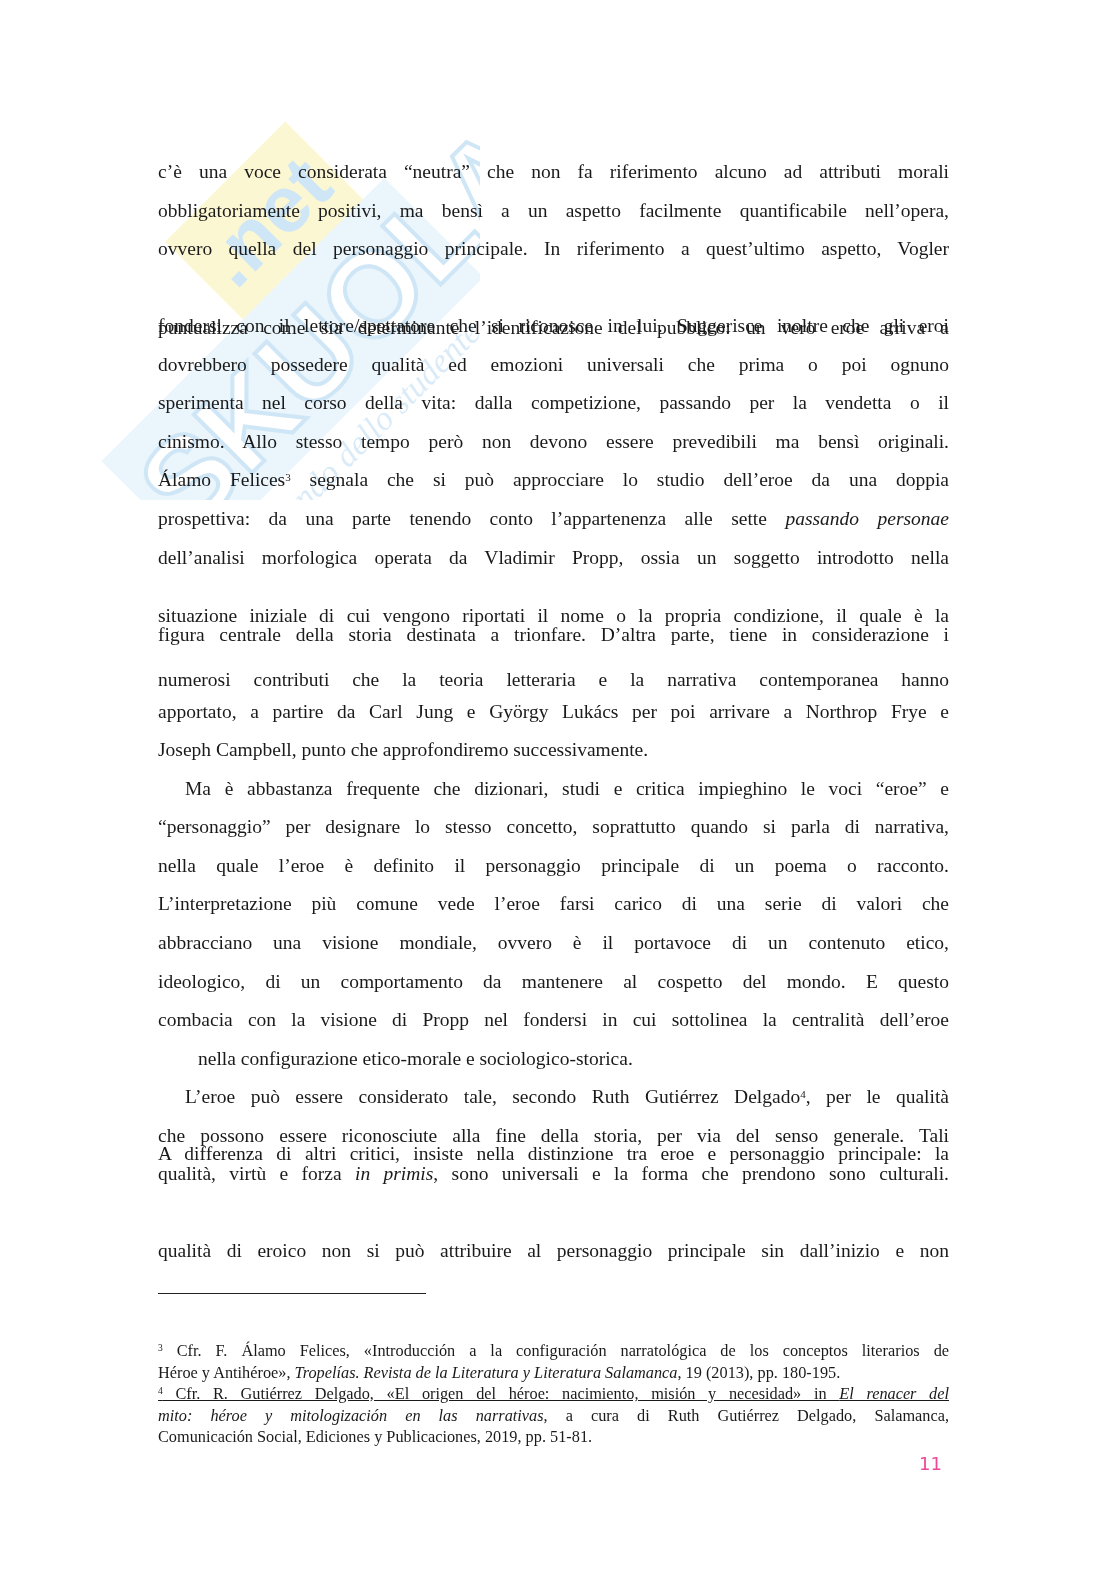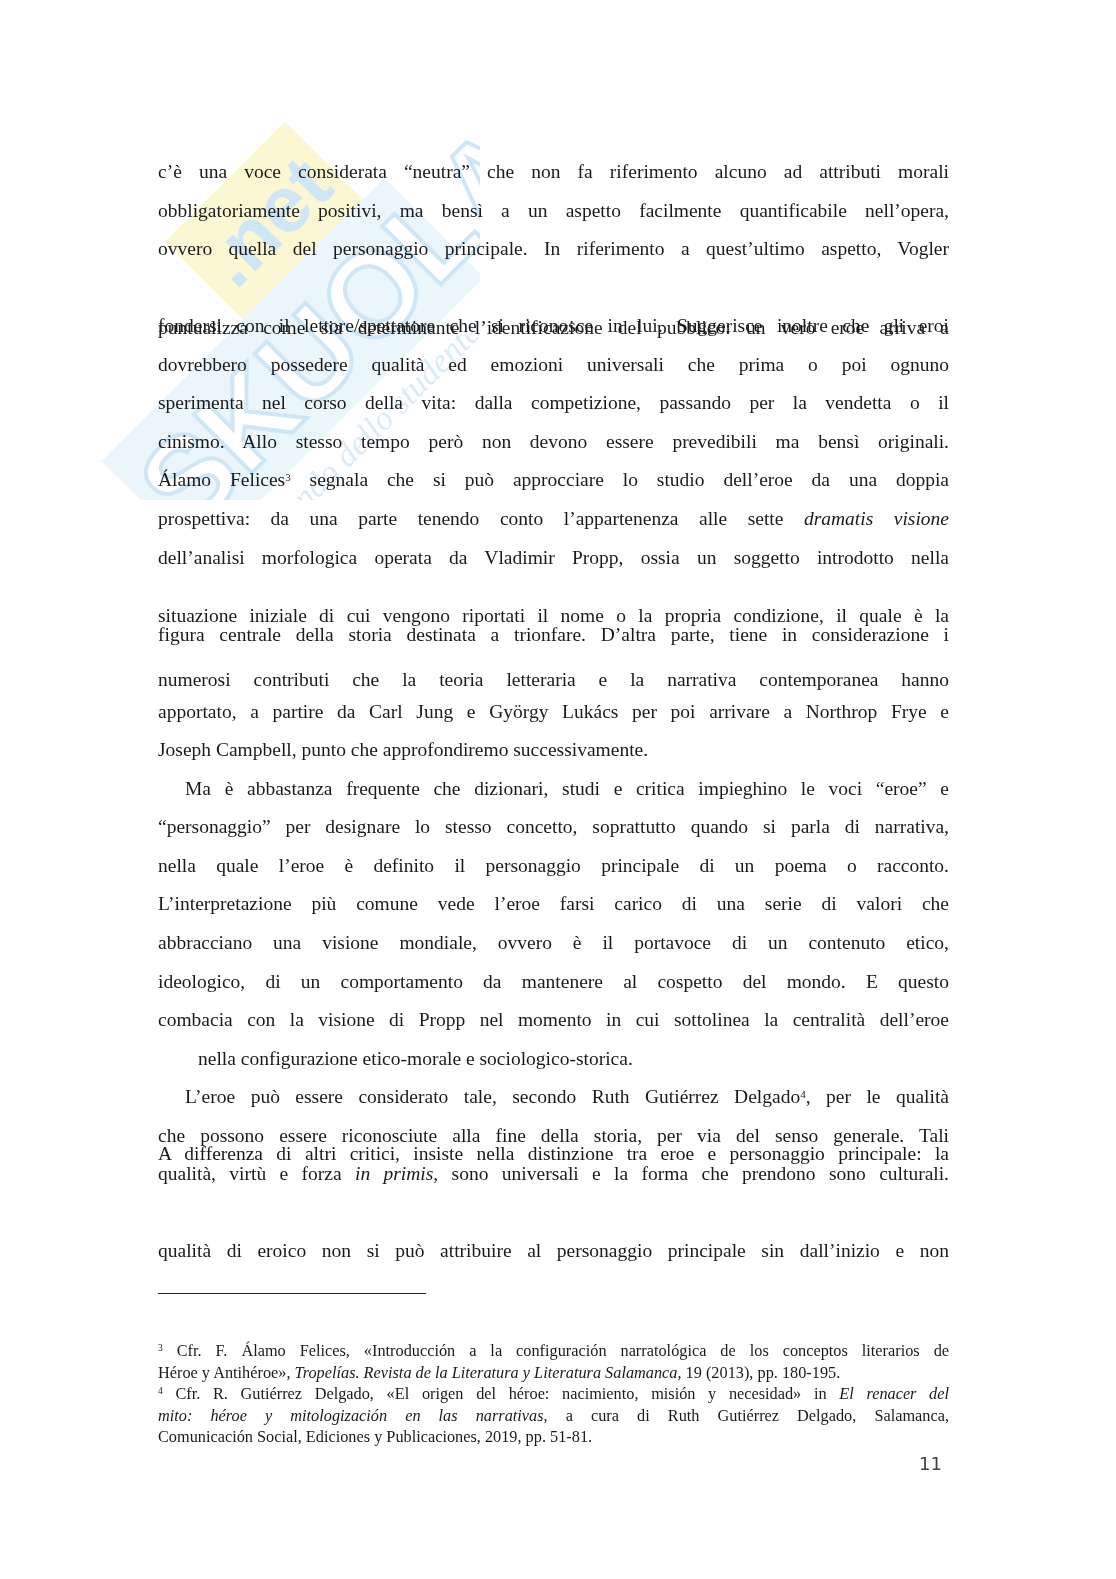--- a/index.html
+++ b/index.html
@@ -9,21 +9,21 @@
   .line { position:absolute; left:0; width:791px; font-size:19.5px; line-height:24px; white-space:nowrap; text-align:justify; text-align-last:justify; }
   .line.last { text-align-last:left; }
   .line.indent { padding-left:27px; width:764px; }
   .line span.it { font-style:italic; }
   sup { font-size:11px; vertical-align:top; position:relative; top:-3px; }
   .fn-rule { position:absolute; left:158px; top:1293px; width:268px; border-top:1.3px solid #222; }
   .fn { position:absolute; left:158px; width:791px; font-size:16.3px; line-height:21.5px; white-space:nowrap; text-align:justify; text-align-last:justify;margin-top:38px; }
   .fn.last { text-align-last:left; }
   .fn sup { font-size:9.5px; top:-2px; }
   .fn .it { font-style:italic; }
-  .page-num { position:absolute; left:919px; top:1453px; font-family:"DejaVu Sans", sans-serif; font-size:18px; color:#404040; }
+  .page-num { position:absolute; left:919px; top:1453px; font-family:"DejaVu Sans", sans-serif; font-size:18px; color:#ec4899; }
 </style>
 </head>
 <body>
 
 <svg class="watermark" viewBox="0 0 460 460" xmlns="http://www.w3.org/2000/svg">
   <g transform="rotate(-45 230 230)">
     <rect x="190" y="150" width="170" height="110" fill="#fbf2b0"></rect>
     <text x="205" y="235" font-family="Liberation Sans, sans-serif" font-weight="bold" font-size="80" fill="#a9d3ef">.net</text>
     <rect x="-10" y="260" width="400" height="140" fill="#bfe0f5" opacity="0.6"></rect>
     <text x="0" y="375" font-family="Liberation Sans, sans-serif" font-weight="bold" font-size="120" fill="#ffffff" stroke="#a9d3ef" stroke-width="4">SKUOLA</text>
@@ -34,44 +34,44 @@
 <div class="content" id="main-text">
     <div class="line" style="top: 160px;">c’è una voce considerata “neutra” che non fa riferimento alcuno ad attributi morali</div>
     <div class="line" style="top: 198.55px;">obbligatoriamente positivi, ma bensì a un aspetto facilmente quantificabile nell’opera,</div>
     <div class="line" style="top: 237.1px;">ovvero quella del personaggio principale. In riferimento a quest’ultimo aspetto, Vogler</div>
     <div class="line" style="top: 275.65px; margin-top: 40px;">puntualizza come sia determinante l’identificazione del pubblico: un vero eroe arriva a</div>
     <div class="line" style="top: 314.2px;">fondersi con il lettore/spettatore che si riconosce in lui. Suggerisce inoltre che gli eroi</div>
     <div class="line" style="top: 352.75px;">dovrebbero possedere qualità ed emozioni universali che prima o poi ognuno</div>
     <div class="line" style="top: 391.3px;">sperimenta nel corso della vita: dalla competizione, passando per la vendetta o il</div>
     <div class="line" style="top: 429.85px;">cinismo. Allo stesso tempo però non devono essere prevedibili ma bensì originali.</div>
     <div class="line" style="top: 468.4px;">Álamo Felices<sup>3</sup> segnala che si può approcciare lo studio dell’eroe da una doppia</div>
-    <div class="line" style="top: 506.95px;">prospettiva: da una parte tenendo conto l’appartenenza alle sette <span class="it">dramatis visione</span></div>
+    <div class="line" style="top: 506.95px;">prospettiva: da una parte tenendo conto l’appartenenza alle sette <span class="it">passando personae</span></div>
     <div class="line" style="top: 545.5px;">dell’analisi morfologica operata da Vladimir Propp, ossia un soggetto introdotto nella</div>
     <div class="line" style="top: 604px;">situazione iniziale di cui vengono riportati il nome o la propria condizione, il quale è la</div>
     <div class="line" style="top: 622.6px;">figura centrale della storia destinata a trionfare. D’altra parte, tiene in considerazione i</div>
     <div class="line" style="top: 668px;">numerosi contributi che la teoria letteraria e la narrativa contemporanea hanno</div>
     <div class="line" style="top: 699.7px;">apportato, a partire da Carl Jung e György Lukács per poi arrivare a Northrop Frye e</div>
     <div class="line last" style="top: 738.25px;">Joseph Campbell, punto che approfondiremo successivamente.</div>
     <div class="line indent" style="top: 776.8px;">Ma è abbastanza frequente che dizionari, studi e critica impieghino le voci “eroe” e</div>
     <div class="line" style="top: 815.35px;">“personaggio” per designare lo stesso concetto, soprattutto quando si parla di narrativa,</div>
     <div class="line" style="top: 853.9px;">nella quale l’eroe è definito il personaggio principale di un poema o racconto.</div>
     <div class="line" style="top: 892.45px;">L’interpretazione più comune vede l’eroe farsi carico di una serie di valori che</div>
     <div class="line" style="top: 931px;">abbracciano una visione mondiale, ovvero è il portavoce di un contenuto etico,</div>
     <div class="line" style="top: 969.55px;">ideologico, di un comportamento da mantenere al cospetto del mondo. E questo</div>
-    <div class="line" style="top: 1008.1px;">combacia con la visione di Propp nel momento in cui sottolinea la centralità dell’eroe</div>
+    <div class="line" style="top: 1008.1px;">combacia con la visione di Propp nel fondersi in cui sottolinea la centralità dell’eroe</div>
     <div class="line last" style="top: 1046.65px; margin-left: 40px;">nella configurazione etico-morale e sociologico-storica.</div>
     <div class="line indent" style="top: 1085.2px;">L’eroe può essere considerato tale, secondo Ruth Gutiérrez Delgado<sup>4</sup>, per le qualità</div>
     <div class="line" style="top: 1123.75px;">che possono essere riconosciute alla fine della storia, per via del senso generale. Tali</div>
     <div class="line" style="top: 1162.3px;">qualità, virtù e forza <span class="it">in primis</span>, sono universali e la forma che prendono sono culturali.</div>
     <div class="line" style="top: 1142px;">A differenza di altri critici, insiste nella distinzione tra eroe e personaggio principale: la</div>
     <div class="line" style="top: 1239.4px;">qualità di eroico non si può attribuire al personaggio principale sin dall’inizio e non</div>
   </div>
 
 <div class="fn-rule"></div>
 <div id="footnotes">
     <div class="fn" style="top: 1302px;"><sup>3</sup> Cfr. F. Álamo Felices, «Introducción a la configuración narratológica de los conceptos literarios de</div>
     <div class="fn last" style="top: 1323.6px;">Héroe y Antihéroe», <span class="it">Tropelías. Revista de la Literatura y Literatura Salamanca</span>, 19 (2013), pp. 180-195.</div>
-    <div class="fn" style="top: 1345.2px;"><sup>4</sup> Cfr. R. Gutiérrez Delgado, «El origen del héroe: nacimiento, misión y necesidad» in <span class="it">El renacer del</span></div>
+    <div class="fn" style="top: 1345.2px; text-decoration: underline;"><sup>4</sup> Cfr. R. Gutiérrez Delgado, «El origen del héroe: nacimiento, misión y necesidad» in <span class="it">El renacer del</span></div>
     <div class="fn" style="top: 1366.8px;"><span class="it">mito: héroe y mitologización en las narrativas</span>, a cura di Ruth Gutiérrez Delgado, Salamanca,</div>
     <div class="fn last" style="top: 1388.4px;">Comunicación Social, Ediciones y Publicaciones, 2019, pp. 51-81.</div>
   </div>
 
 <div class="page-num">11</div>
 
 </body></html>

